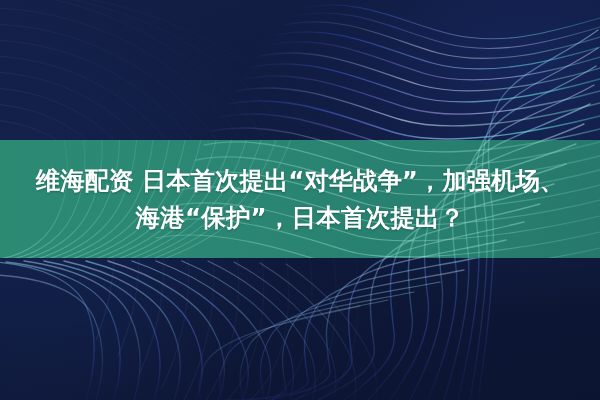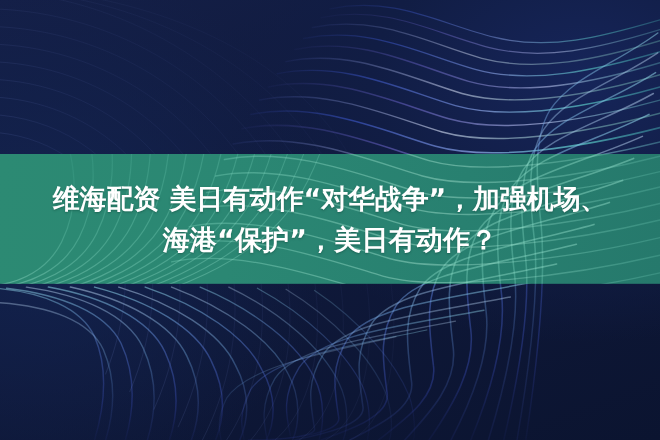--- a/index.html
+++ b/index.html
@@ -257,17 +257,17 @@
         <path d="M-10,280 C100,278 184,244 216,180 C248,116 250,28 224,-54" stroke-width="1.05"></path>
         <path d="M-10,282 C108,280 198,244 232,176 C266,108 268,14 240,-72" stroke-width="1.0"></path>
         <path d="M-10,284 C116,282 212,244 248,172 C284,100 286,0 256,-90" stroke-width="1.0"></path>
         <path d="M-10,286 C124,284 226,244 264,168 C302,92 304,-14 272,-108" stroke-width="0.95"></path>
         <path d="M-10,288 C132,286 240,244 280,164 C320,84 322,-28 288,-126" stroke-width="0.95"></path>
       </g>
     </svg>
   </div>
 
   <div class="headline">
-    <div class="headline-line line-1">维海配资 美日有动作“对华战争”，加强机场、</div>
-    <div class="headline-line line-2">海港“保护”，美日有动作？</div>
+    <div class="headline-line line-1">维海配资 日本首次提出“对华战争”，加强机场、</div>
+    <div class="headline-line line-2">海港“保护”，日本首次提出？</div>
   </div>
 
 </div>
 
 </body></html>

